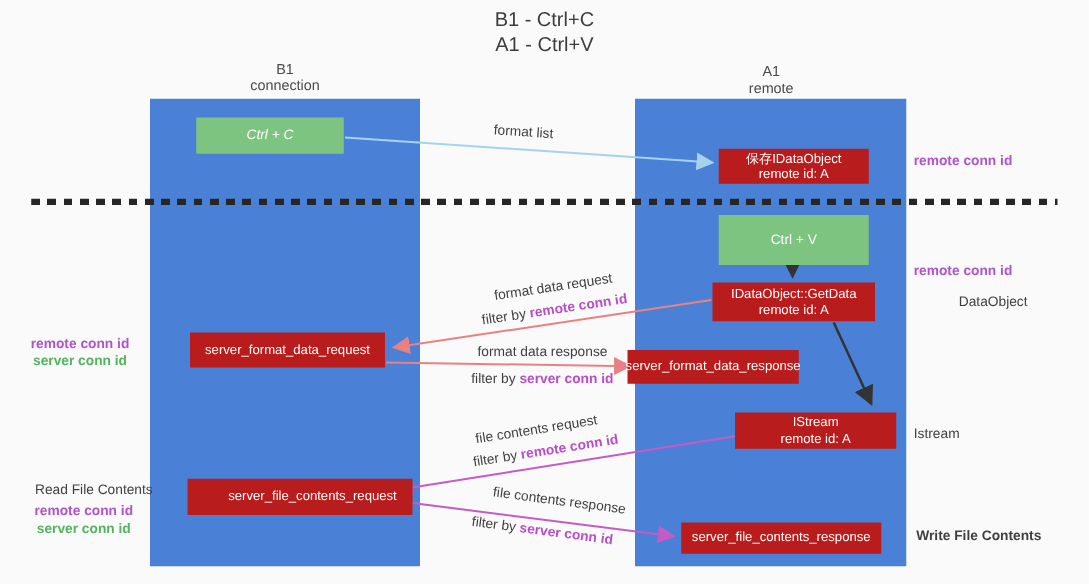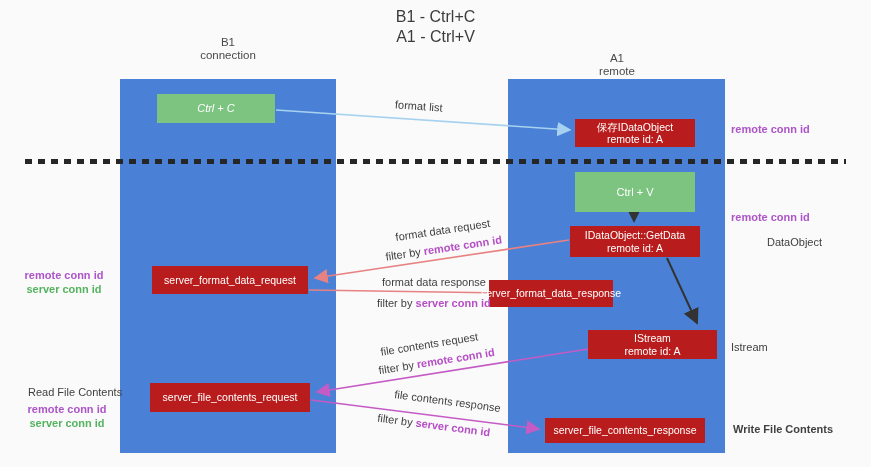--- a/index.html
+++ b/index.html
@@ -2,43 +2,43 @@
 <html><head>
 <meta charset="utf-8">
 <style>
   html,body{margin:0;padding:0;}
   body{background:#ffffff;font-family:"Liberation Sans","DejaVu Sans",sans-serif;}
   .canvas{position:relative;width:871px;height:467px;background:#fafafa;overflow:hidden;}
 
   .title{position:absolute;left:0;right:0;top:7px;text-align:center;color:#3c3c3c;
          font-size:16px;line-height:20px;}
   .col-header{position:absolute;text-align:center;color:#4a4a4a;font-size:11.5px;line-height:13px;width:120px;}
-  .col-header-left{left:168px;top:36px;}
+  .col-header-left{left:168px;top:50px;}
   .col-header-right{left:557px;top:52px;}
 
   .lane{position:absolute;top:79px;height:374px;background:#4a80d6;}
   .lane-left{left:120px;width:216px;}
   .lane-right{left:508px;width:217px;}
 
   .dashed-line{position:absolute;left:25px;top:159px;width:821px;height:5px;
     background:repeating-linear-gradient(90deg,#262626 0 7px,rgba(0,0,0,0) 7px 13px);}
 
   .node{position:absolute;display:flex;flex-direction:column;align-items:center;justify-content:center;
         color:#ffffff;font-size:10.5px;line-height:12.5px;text-align:center;white-space:nowrap;}
   .node-green{background:#7cc47f;}
   .node-orange{background:#b91c1c;}
 
   .n-ctrlc{left:157px;top:94px;width:118px;height:29px;font-size:11px;font-style:italic;}
   .n-save{left:575px;top:119px;width:120px;height:28px;}
   .n-ctrlv{left:575px;top:172px;width:120px;height:40px;font-size:11px;}
   .n-getdata{left:570px;top:226px;width:130px;height:31px;}
   .n-fmtreq{left:152px;top:266px;width:156px;height:28px;}
-  .n-fmtres{left:489px;top:280px;width:124px;height:27px;}
+  .n-fmtres{left:502px;top:280px;width:137px;height:27px;}
   .n-istream{left:588px;top:330px;width:129px;height:29px;}
-  .n-filereq{left:150px;top:383px;width:160px;height:29px;}
+  .n-filereq{left:150px;top:383px;width:160px;height:29px;padding-left:20px;}
   .n-fileres{left:545px;top:418px;width:160px;height:25px;}
 
   .side-label{position:absolute;font-size:11px;color:#3f3f3f;white-space:nowrap;}
   .purple{color:#ae54c9;font-weight:bold;}
   .green{color:#54b35f;font-weight:bold;}
   .left-pair{text-align:center;width:84px;line-height:14px;font-size:11px;}
 
   .flow-label{position:absolute;font-size:11px;color:#3f3f3f;white-space:nowrap;
               transform-origin:center;text-align:center;}
   .fkey{font-weight:bold;color:#b64fc6;}

